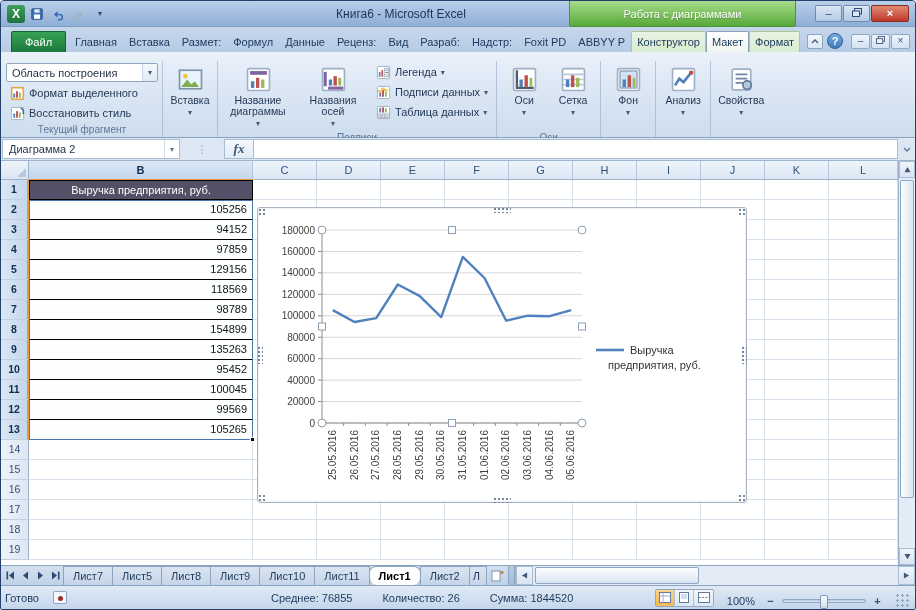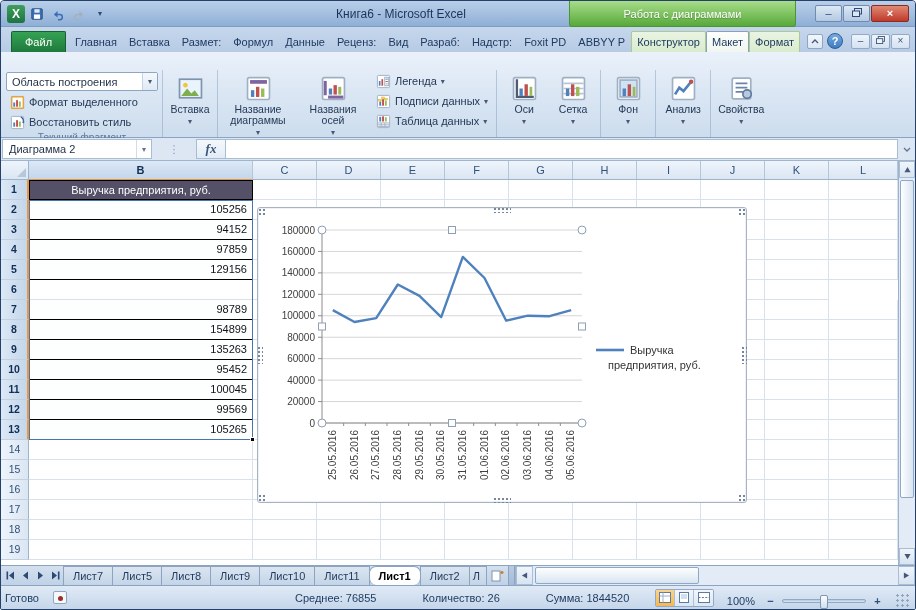--- a/index.html
+++ b/index.html
@@ -30,41 +30,41 @@
   .tab.contextual.active { background:linear-gradient(#fdfefd,#f1f6f0); border-color:#8aa0bd; color:#17365d; }
   .tabrow-right { position:absolute; right:5px; bottom:3px; display:flex; align-items:center; gap:4px; }
   .rb-min { width:16px; height:15px; border:1px solid #8fa6c2; border-radius:2px; background:linear-gradient(#f2f7fc,#dbe7f4); display:flex; align-items:center; justify-content:center; }
   .rb-min svg { width:8px; height:5px; }
   .help-badge { width:16px; height:16px; border-radius:50%; background:linear-gradient(#77abdf,#3e7cc0); border:1px solid #2d5f99; color:#fff; font-weight:bold; font-size:11px; line-height:14px; text-align:center; }
   .subwin { display:flex; gap:1px; margin-left:4px; }
   .swbtn { width:19px; height:15px; border:1px solid #93a8c4; border-radius:2px; background:linear-gradient(#eef4fb,#d4e2f1); color:#3c5677; font-size:10px; line-height:12px; text-align:center; }
   .swbtn svg { width:9px; height:8px; }
 
   
-  .ribbon { height:86px; flex:0 0 86px; display:flex; align-items:stretch; background:linear-gradient(#eaf1fa,#d9e5f3 55%,#cddded); border-bottom:1px solid #8ba4c2; padding:18px 1px 0; }
+  .ribbon { height:86px; flex:0 0 86px; display:flex; align-items:stretch; background:linear-gradient(#eaf1fa,#d9e5f3 55%,#cddded); border-bottom:1px solid #8ba4c2; padding:9px 1px 0; }
   .rgroup { display:flex; flex-direction:column; padding:2px 4px 1px; }
   .rgroup + .rgroup { border-left:1px solid rgba(125,152,188,.45); }
   .rbody { flex:1; display:flex; gap:3px; align-items:flex-start; }
   .rbody.col { flex-direction:column; gap:2px; }
   .rlabel { height:13px; line-height:13px; text-align:center; font-size:10px; color:#5d7698; }
   .combo { width:152px; height:19px; background:#fff; border:1px solid #8fa6c0; border-radius:2px; display:flex; align-items:center; }
   .combo .val { flex:1; padding-left:5px; font-size:11px; color:#1f2f45; white-space:nowrap; overflow:hidden; }
   .combo .cdd { width:15px; align-self:stretch; border-left:1px solid #c7d4e4; background:linear-gradient(#f4f8fc,#dfeaf5); color:#44587a; font-size:8px; display:flex; align-items:center; justify-content:center; }
   .sbtn { height:18px; display:flex; align-items:center; gap:4px; padding:0 4px; border-radius:2px; white-space:nowrap; }
   .sbtn .i16 { width:15px; height:15px; flex:0 0 15px; }
   .sbtn .slab { font-size:11px; color:#243a57; }
   .arr { font-size:8px; color:#44587a; }
   .bbtn { min-width:46px; max-width:72px; height:68px; display:flex; flex-direction:column; align-items:center; justify-content:flex-start; gap:2px; padding:3px 3px 1px; border-radius:3px; }
   .bbtn .i28 { width:27px; height:27px; }
   .bbtn .blab { font-size:10.5px; line-height:11px; text-align:center; color:#243a57; }
   .vstack { display:flex; flex-direction:column; gap:2px; justify-content:flex-start; }
 
   
   .formulabar { height:23px; flex:0 0 23px; display:flex; align-items:stretch; background:#dce7f3; border-bottom:1px solid #9fb4cd; padding:1px 0 1px 1px; }
-  .namebox { width:150px; background:#fff; border:1px solid #a8bcd2; display:flex; align-items:center; }
+  .namebox { width:178px; background:#fff; border:1px solid #a8bcd2; display:flex; align-items:center; }
   .namebox .val { flex:1; padding-left:6px; font-size:11px; }
   .namebox .dd { width:15px; align-self:stretch; display:flex; align-items:center; justify-content:center; color:#5d7694; font-size:8px; border-left:1px solid #d3dde9; }
   .fb-sep { width:44px; display:flex; align-items:center; justify-content:center; color:#8aa0bc; }
   .fxbtn { width:30px; display:flex; align-items:center; justify-content:center; font-family:"Liberation Serif",serif; font-style:italic; font-weight:bold; font-size:13px; color:#3c5677; background:linear-gradient(#f4f8fc,#e2ecf6); border:1px solid #a8bcd2; }
   .fbar-input { flex:1; background:#fff; border:1px solid #a8bcd2; border-left:none; }
   .fb-exp { width:17px; display:flex; align-items:center; justify-content:center; background:#dce7f3; color:#5d7694; }
   .fb-exp svg { width:8px; height:5px; }
 
   
   .sheet-area { flex:1; display:flex; background:#fff; overflow:hidden; }
@@ -115,21 +115,21 @@
   .varrow { height:17px; display:flex; align-items:center; justify-content:center; background:linear-gradient(#f0f5fb,#d8e4f1); border:1px solid #a9bdd4; }
   .varrow svg { width:7px; height:7px; }
   .vtrack { flex:1; position:relative; }
   .vthumb { position:absolute; top:2px; left:1px; right:1px; height:86%; background:linear-gradient(90deg,#fdfefe,#d9e5f2); border:1px solid #8fa8c6; border-radius:2px; }
 
   
   .statusbar { height:24px; flex:0 0 24px; position:relative; display:flex; align-items:center; background:linear-gradient(#e0eaf6,#c5d6ea); border-top:1px solid #8ba4c2; color:#1b3a5e; font-size:11px; }
   .mode { margin-left:4px; }
   .macro { width:14px; height:13px; margin-left:14px; border:1px solid #90a6c0; border-radius:2px; background:#f4f8fc; position:relative; }
   .macro::after { content:''; position:absolute; left:4px; top:3.5px; width:5px; height:5px; border-radius:50%; background:#9c2f26; }
-  .status-stats { position:absolute; left:294px; display:flex; gap:46px;align-items:center; }
+  .status-stats { position:absolute; left:270px; display:flex; gap:30px;align-items:center; }
   .status-right { margin-left:auto; display:flex; align-items:flex-end; gap:9px; padding-right:6px; }
   .viewbtns { display:flex; border:1px solid #93a8c4; border-radius:2px; overflow:hidden; }
   .vwbtn { width:19px; height:16px; display:flex; align-items:center; justify-content:center; background:linear-gradient(#f2f7fc,#dbe7f4); border-right:1px solid #aebfd6; }
   .vwbtn:last-child { border-right:none; }
   .vwbtn.active { background:linear-gradient(#fbd38a,#f7b84f); }
   .vwbtn svg { width:12px; height:11px; }
   .zoomlvl { min-width:32px; text-align:right; }
   .zslider { display:flex; align-items:center; gap:5px; }
   .zbtn { width:13px; text-align:center; color:#31507a; font-weight:bold; }
   .ztrack { width:84px; height:4px; background:linear-gradient(#b6c8de,#d9e5f2); border:1px solid #8fa8c6; border-radius:2px; position:relative; }
@@ -499,20 +499,21 @@
               <div class="cell"></div>
               <div class="cell"></div>
               <div class="cell"></div>
               <div class="cell"></div>
               <div class="cell"></div>
               <div class="cell"></div>
               <div class="cell"></div>
             </div>
             <div class="grid-row gridcols">
               <div class="rownum sel">6</div>
+              <div class="cell dcell">118569</div>
               <div class="cell"></div>
               <div class="cell"></div>
               <div class="cell"></div>
               <div class="cell"></div>
               <div class="cell"></div>
               <div class="cell"></div>
               <div class="cell"></div>
               <div class="cell"></div>
               <div class="cell"></div>
               <div class="cell"></div>

